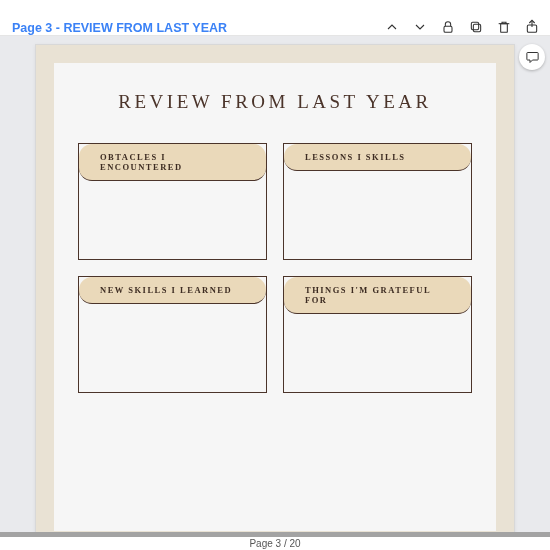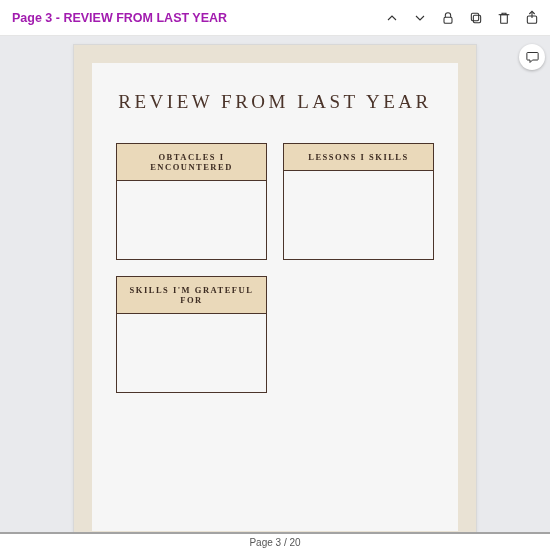--- a/index.html
+++ b/index.html
@@ -7,42 +7,42 @@
     width: 550px; height: 550px;
     font-family: -apple-system, BlinkMacSystemFont, "Segoe UI", Arial, sans-serif;
     background: #e9eaed;
     overflow: hidden;
     position: relative;
   }
   .toolbar {
     height: 36px;
     background: #fff;
     display: flex;
-    align-items: center;
+    align-items: flex-end;
     padding: 0 10px 0 12px;
     border-bottom: 1px solid #e5e5e5;
     font-size: 12.5px;
     font-weight: 700;
-    color: #a21caf;
+    color: #3b82f6;
   }
   .toolbar .title { flex: 1; }
   .tb-actions { display: flex; align-items: center; gap: 12px; }
   .tb-icon {
     width: 16px; height: 16px; display: flex; align-items: center; justify-content: center;
     color: #333; cursor: pointer;
   }
   .tb-icon svg { width: 16px; height: 16px; stroke: #333; fill: none; stroke-width: 1.6; }
   .canvas-wrap {
     position: absolute; top: 36px; left: 0; right: 0; bottom: 0;
     display: flex; justify-content: center;
     background: #e9eaed;
     padding-top: 8px;
   }
   .page-outer {
-    width: 404px;
+    width: 480px;
     background: #e9e2d4;
     border: 1px solid #d8d8d8;
     box-shadow: 0 1px 4px rgba(0,0,0,.06);
     padding: 18px;
   }
   .page-inner {
     background: #f6f6f6;
     width: 100%; height: 100%;
     padding: 28px 24px 10px 24px;
   }
@@ -59,28 +59,29 @@
     display: grid;
     grid-template-columns: 1fr 1fr;
     gap: 16px 16px;
   }
   .box {
     border: 1px solid #4b342a;
     background: #f6f6f6;
   }
   .box-hd {
     background: #ead9ba;
-    text-align: center;
+    text-align: left;
     font-size: 8.5px;
     letter-spacing: 1.5px;
     font-weight: 700;
     color: #3d2c22;
-    padding: 8px 8px;
+    padding: 8px 21px;
     border-bottom: 1px solid #4b342a;
     font-family: Georgia, serif;
+    border-radius: 13px;
   }
   .box-body { height: 78px; }
   .wide { grid-column: 1 / span 2; margin: 16px 14px 0 14px; }
   .wide .box-body { height: 26px; }
   .right-rail {
     position: absolute; right: 4px; top: 44px;
     width: 28px;
     display: flex; flex-direction: column; align-items: center;
   }
   .comment-btn {
@@ -88,21 +89,21 @@
     background: #fff; box-shadow: 0 1px 3px rgba(0,0,0,.25);
     display: flex; align-items: center; justify-content: center;
     cursor: pointer;
   }
   .comment-btn svg { width: 15px; height: 15px; stroke: #333; fill: none; stroke-width: 1.6; }
   .footerbar {
     position: absolute; bottom: 0; left: 0; right: 0;
     height: 18px; background: #fff;
     display: flex; align-items: center; justify-content: center;
     font-size: 10px; color: #555;
-    border-top: 2px solid #a3a3a3;
+    border-top: 5px solid #a3a3a3;
   }
 </style>
 </head>
 <body>
 
 <div class="toolbar">
   <div class="title">Page 3 - REVIEW FROM LAST YEAR</div>
   <div class="tb-actions">
     <div class="tb-icon">
       <svg viewBox="0 0 24 24">
@@ -152,23 +153,27 @@
         <div class="box">
           <div class="box-hd">OBTACLES I ENCOUNTERED</div>
           <div class="box-body"></div>
         </div>
 
         <div class="box">
           <div class="box-hd">LESSONS I SKILLS</div>
           <div class="box-body"></div>
         </div>
 
+        <div class="box">
+          <div class="box-hd">NEW SKILLS I LEARNED</div>
+          <div class="box-body"></div>
+        </div>
 
         <div class="box">
-          <div class="box-hd">SKILLS I'M GRATEFUL  FOR</div>
+          <div class="box-hd">THINGS I'M GRATEFUL  FOR</div>
           <div class="box-body"></div>
         </div>
 
 
       </div>
     </div>
   </div>
 </div>
 
 <div class="right-rail">

